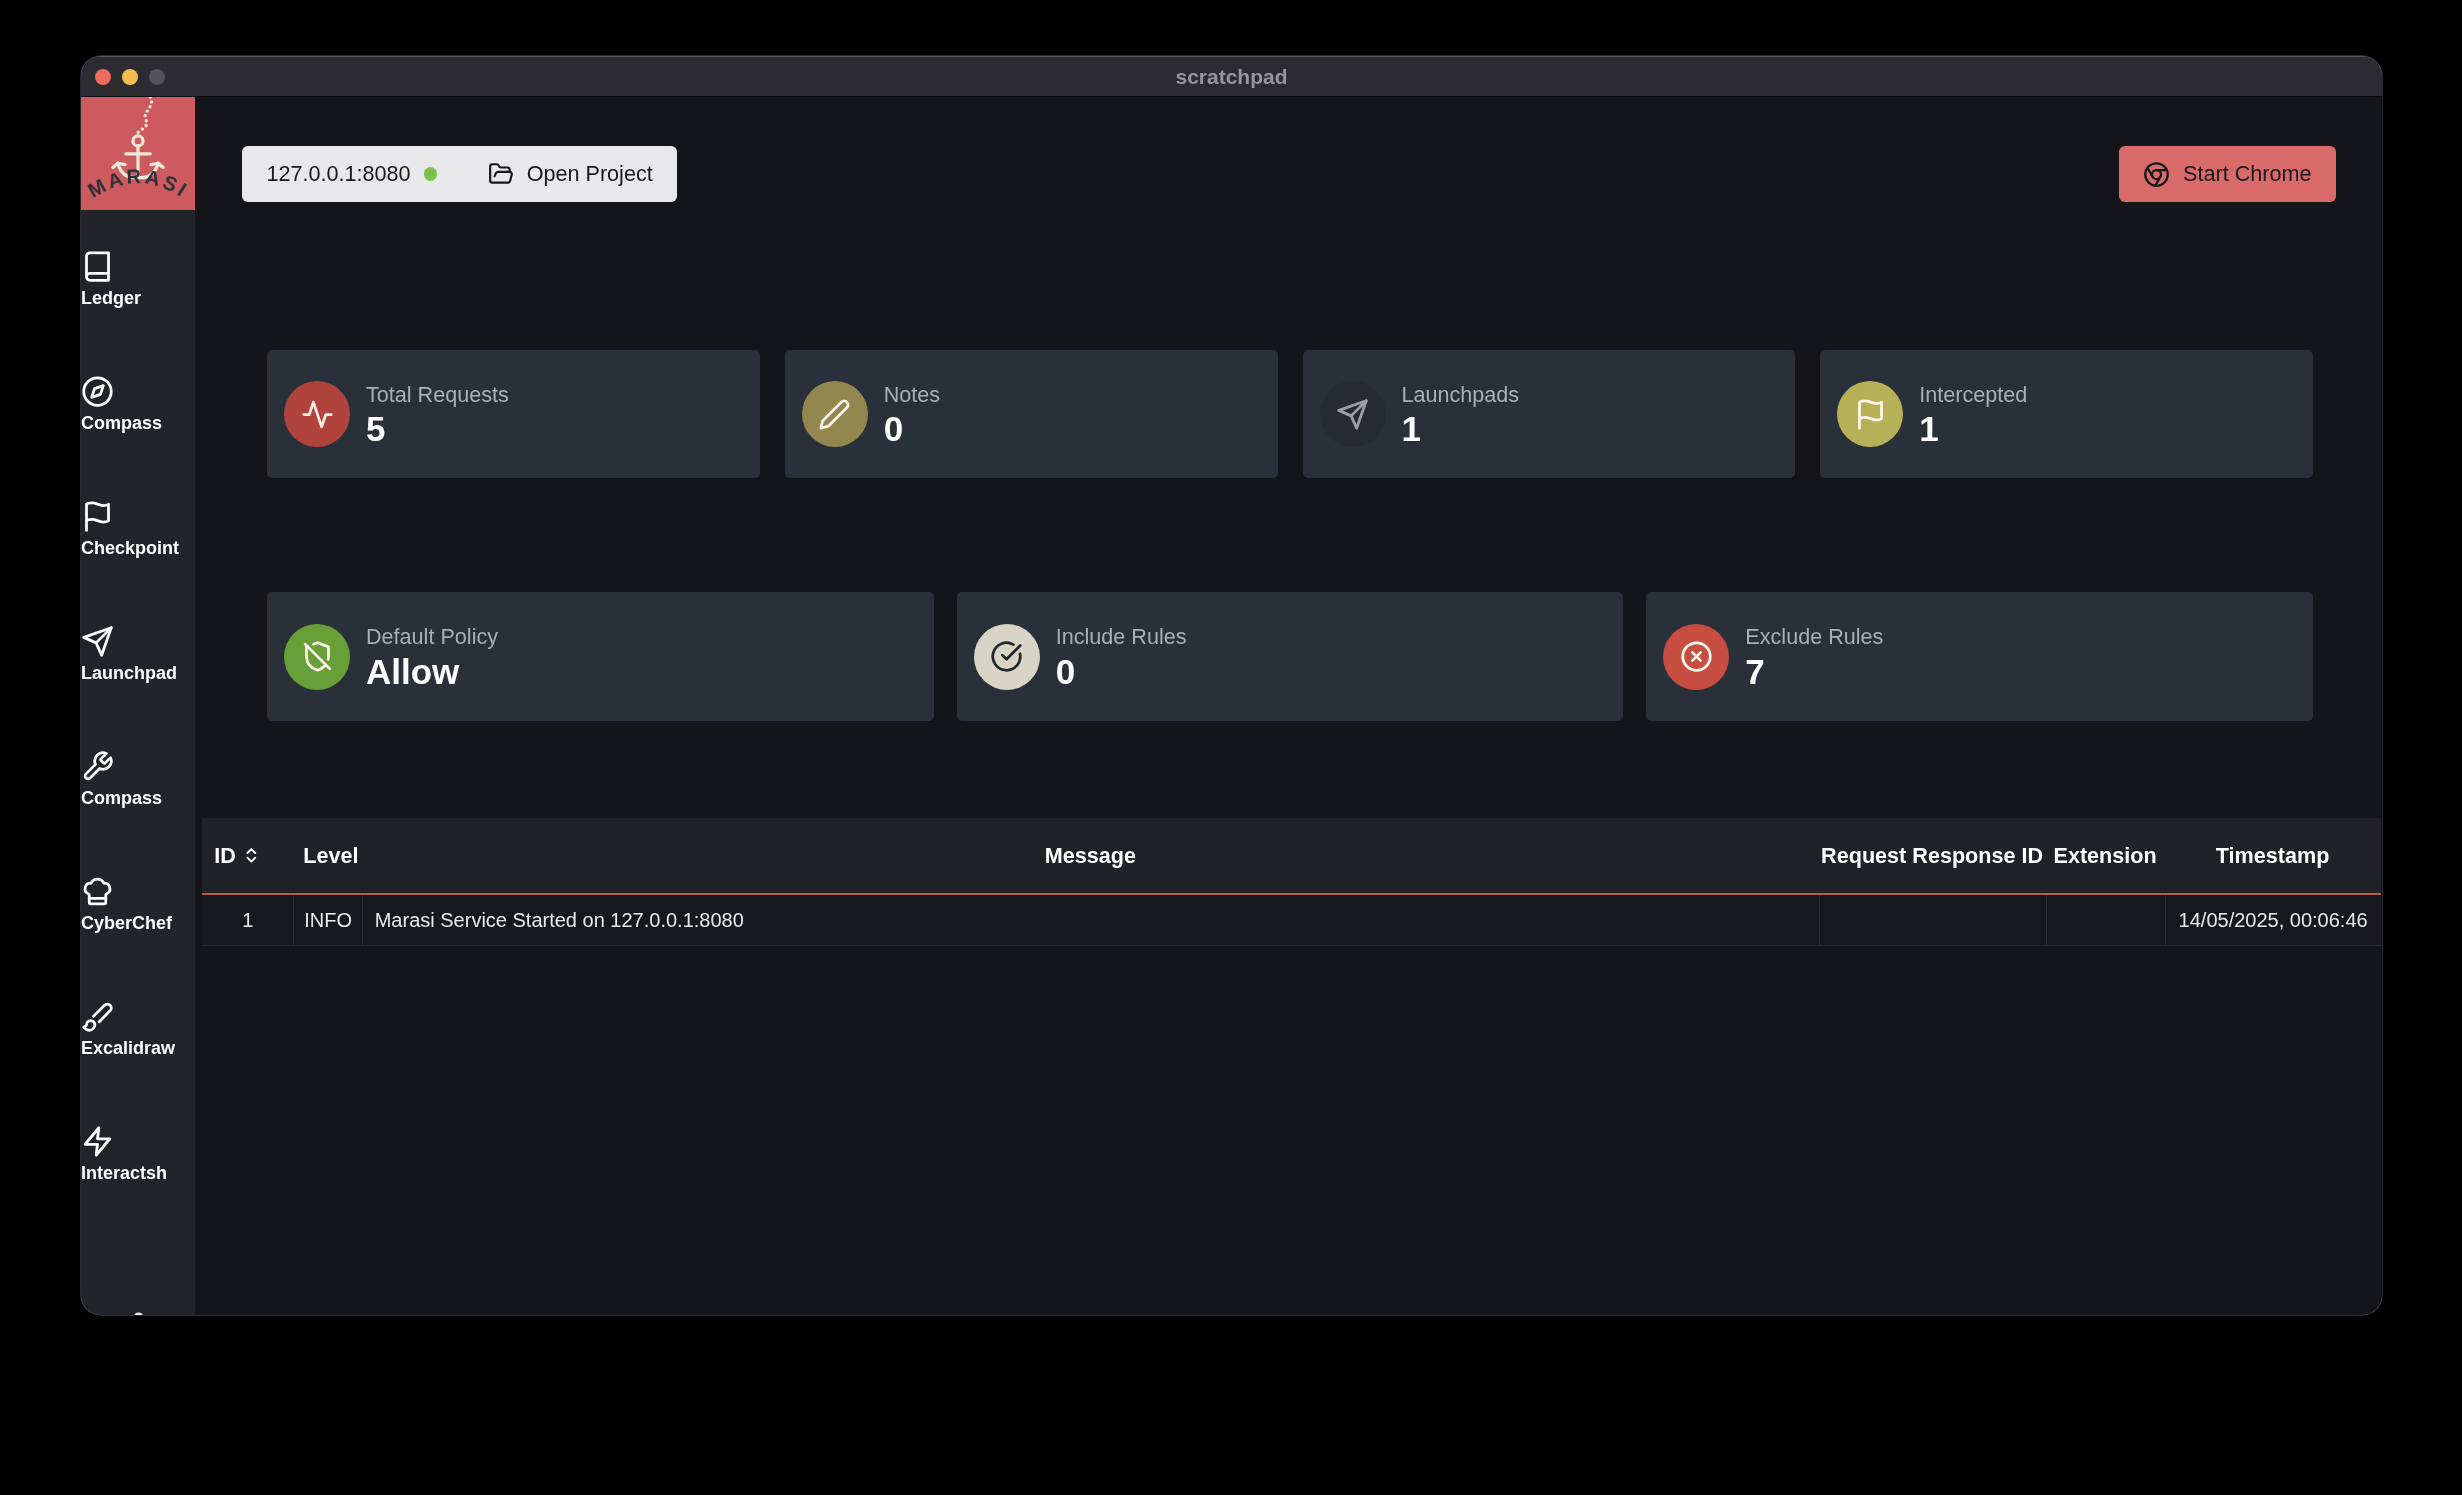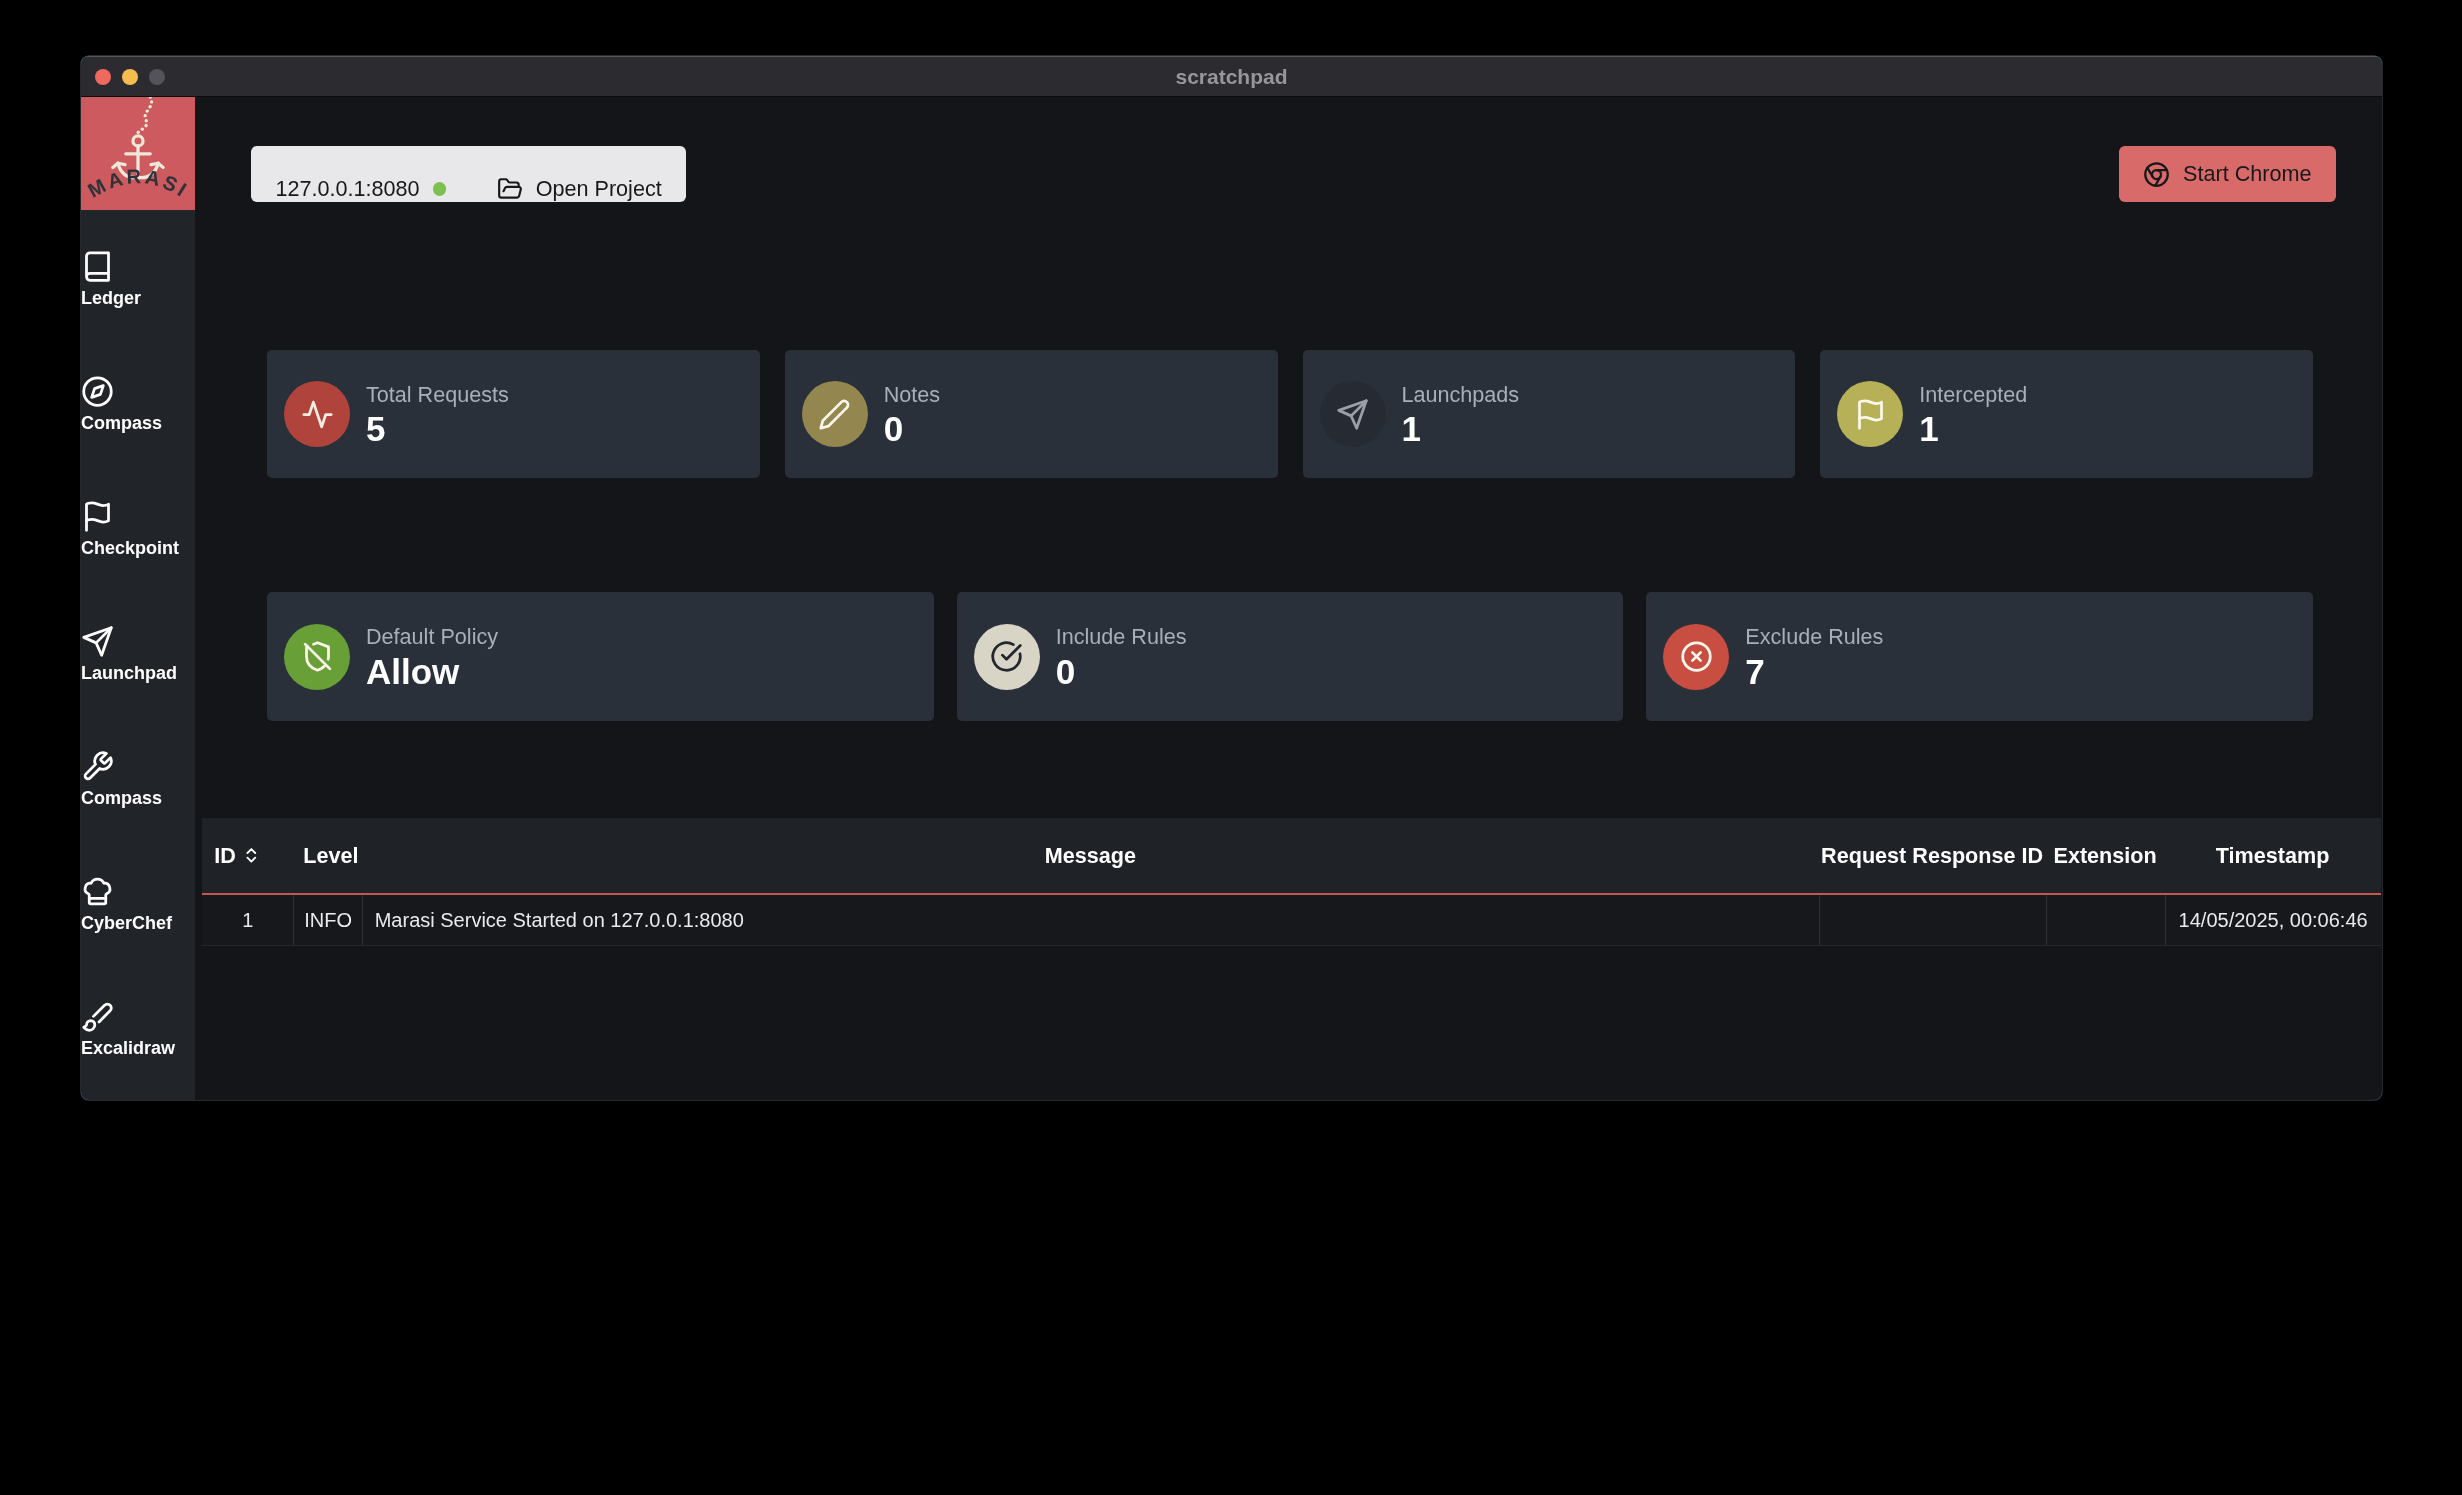--- a/index.html
+++ b/index.html
@@ -1,38 +1,38 @@
 <!DOCTYPE html>
 <html style="font-size:11.5px"><head>
 <meta charset="utf-8">
 <style>
   html,body{margin:0;padding:0;background:#000;width:2462px;height:1496px;overflow:hidden;
     font-family:"Liberation Sans",sans-serif;-webkit-font-smoothing:antialiased;}
-  .window{position:absolute;left:81px;top:56px;width:2301px;height:1044px;background:#3b82f6;
-    border-radius:8px;overflow:hidden;box-shadow:0 0 0 0.7px #3a3a3e;}
+  .window{position:absolute;left:81px;top:56px;width:2301px;height:1259px;background:#3b82f6;
+    border-radius:20px;overflow:hidden;box-shadow:0 0 0 0.7px #3a3a3e;}
   
   .titlebar{position:relative;height:39px;background:#2b2b30;border-top:1.4px solid #55555a;
     border-bottom:1.4px solid #0b0b0d;display:flex;align-items:center;justify-content:center;}
   .traffic{position:absolute;left:14.4px;top:0;height:100%;display:flex;align-items:center;gap:10.8px;}
   .tl{width:16px;height:16px;border-radius:50%;}
   .tl.red{background:#ee6a5f;} .tl.yellow{background:#f5bd4f;} .tl.gray{background:#535359;}
   .win-title{color:#96969c;font-size:21px;font-weight:700;}
   
   .winbody{display:flex;height:1291px;}
   .sidebar{width:114px;background:#21252a;display:flex;flex-direction:column;align-items:center;flex-shrink:0;}
   .logo{width:114px;height:113px;background:#cd5a5f;flex-shrink:0;}
   .nav{margin-top:40px;display:flex;flex-direction:column;gap:66px;width:100%;}
   .nav-item{display:flex;flex-direction:column;align-items:flex-start;gap:5px;cursor:pointer;color:#fff;}
   .nav-item svg{width:33px;height:33px;stroke:#fff;fill:none;stroke-width:2;stroke-linecap:round;stroke-linejoin:round;}
   .nav-label{font-size:18px;font-weight:700;color:#fff;}
   .gear-wrap{margin-top:auto;margin-bottom:42px;}
   .gear-wrap svg{width:33px;height:33px;stroke:#e8e9ec;fill:none;stroke-width:2;stroke-linecap:round;stroke-linejoin:round;}
   .main{position:relative;flex:1;background:#141518;}
   
-  .segctl{position:absolute;left:56px;top:49px;height:56px;display:flex;align-items:flex-end;
+  .segctl{position:absolute;left:47px;top:49px;height:56px;display:flex;align-items:center;
     background:#e8e8ea;border-radius:5.8px;overflow:hidden;}
   .seg{display:flex;align-items:center;gap:13px;padding:0 24.5px;font-size:21.6px;color:#17181b;cursor:pointer;}
   .seg-divider{width:1.4px;background:#c3c3c7;}
   .status-dot{width:13.7px;height:13.7px;border-radius:50%;background:#7cc04d;}
   .seg svg{width:26px;height:26px;stroke:#17181b;fill:none;stroke-width:2;stroke-linecap:round;stroke-linejoin:round;}
   .btn-chrome{position:absolute;right:46px;top:49px;height:56px;display:flex;align-items:center;gap:13px;
     padding:0 24.5px;background:#d96a6a;border-radius:5.8px;font-size:21.6px;color:#17181b;cursor:pointer;}
   .btn-chrome svg{width:27px;height:27px;stroke:#17181b;fill:none;stroke-width:2;stroke-linecap:round;stroke-linejoin:round;}
   
   .h1{position:absolute;left:72px;color:#f4f4f6;font-size:32px;font-weight:700;}

